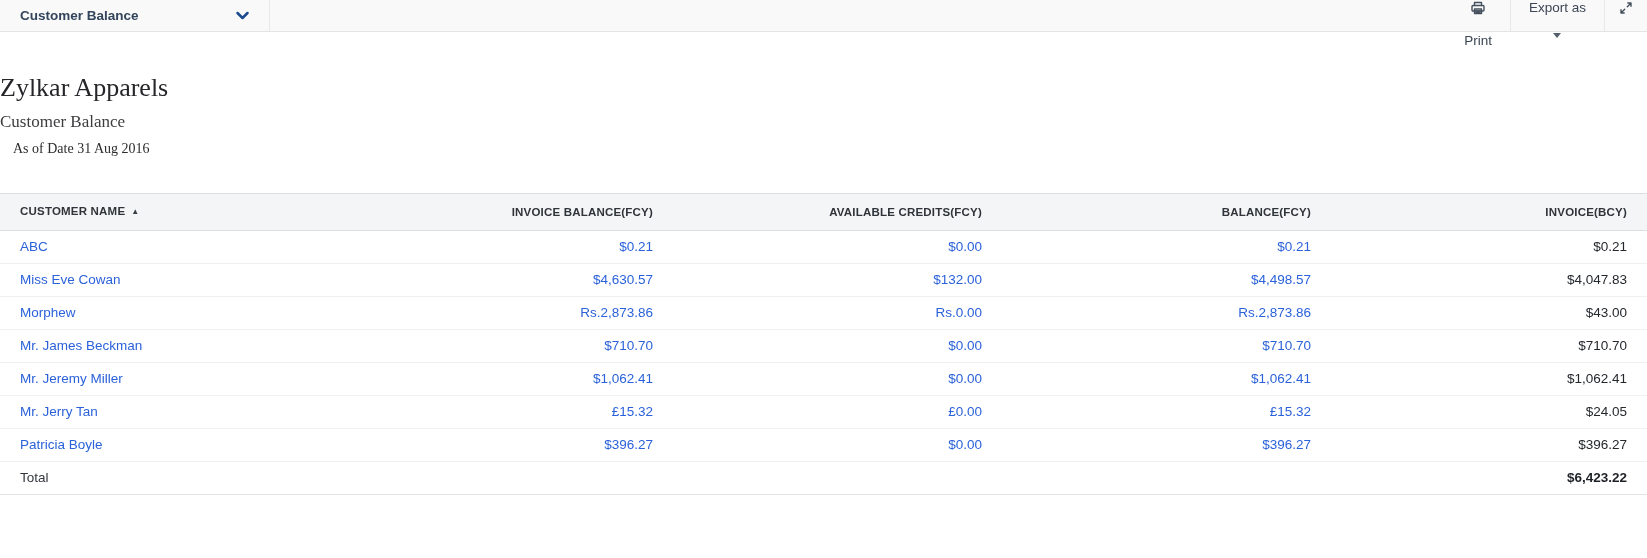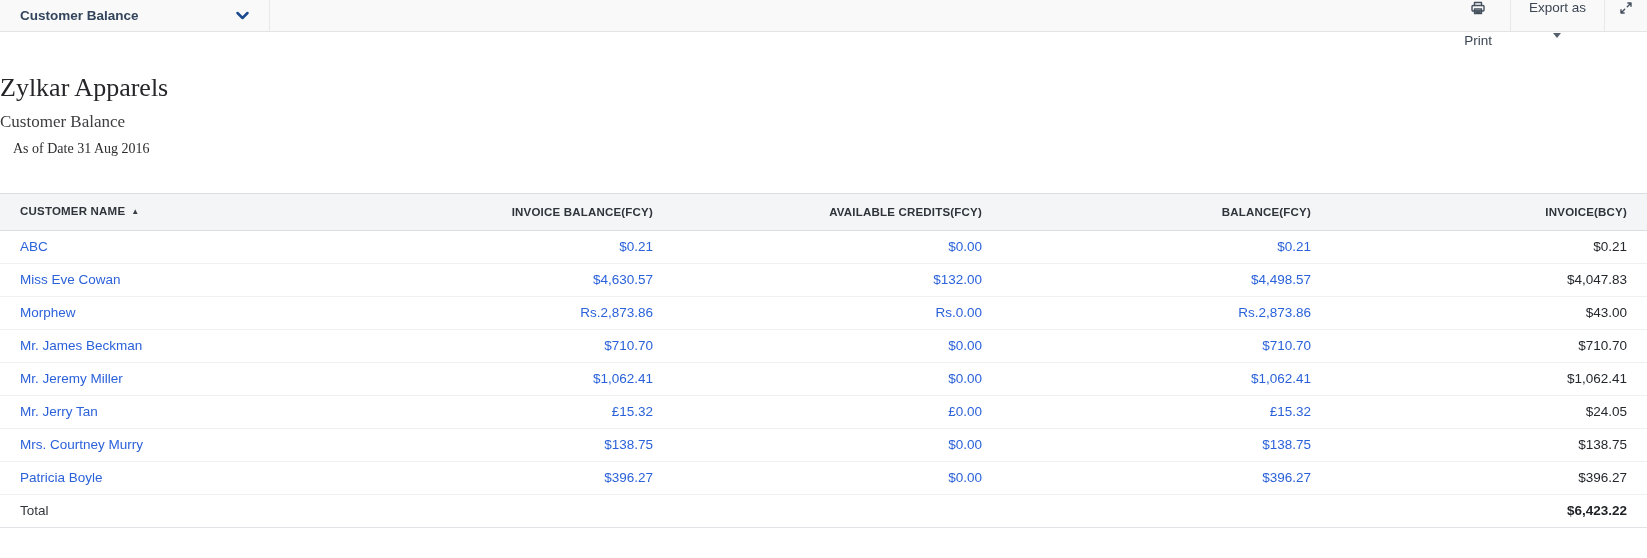--- a/index.html
+++ b/index.html
@@ -177,27 +177,20 @@
       </tr>
 
       <tr>
         <td class="name-col"><a class="cust-link">Mr. Jerry Tan</a></td>
         <td class="amt-link">£15.32</td>
         <td class="amt-link">£0.00</td>
         <td class="amt-link">£15.32</td>
         <td class="amt-bcy last-col">$24.05</td>
       </tr>
 
-      <tr>
-        <td class="name-col"><a class="cust-link">Mrs. Courtney Murry</a></td>
-        <td class="amt-link">$138.75</td>
-        <td class="amt-link">$0.00</td>
-        <td class="amt-link">$138.75</td>
-        <td class="amt-bcy last-col">$138.75</td>
-      </tr>
 
       <tr>
         <td class="name-col"><a class="cust-link">Patricia Boyle</a></td>
         <td class="amt-link">$396.27</td>
         <td class="amt-link">$0.00</td>
         <td class="amt-link">$396.27</td>
         <td class="amt-bcy last-col">$396.27</td>
       </tr>
     </tbody>
   <tfoot>

